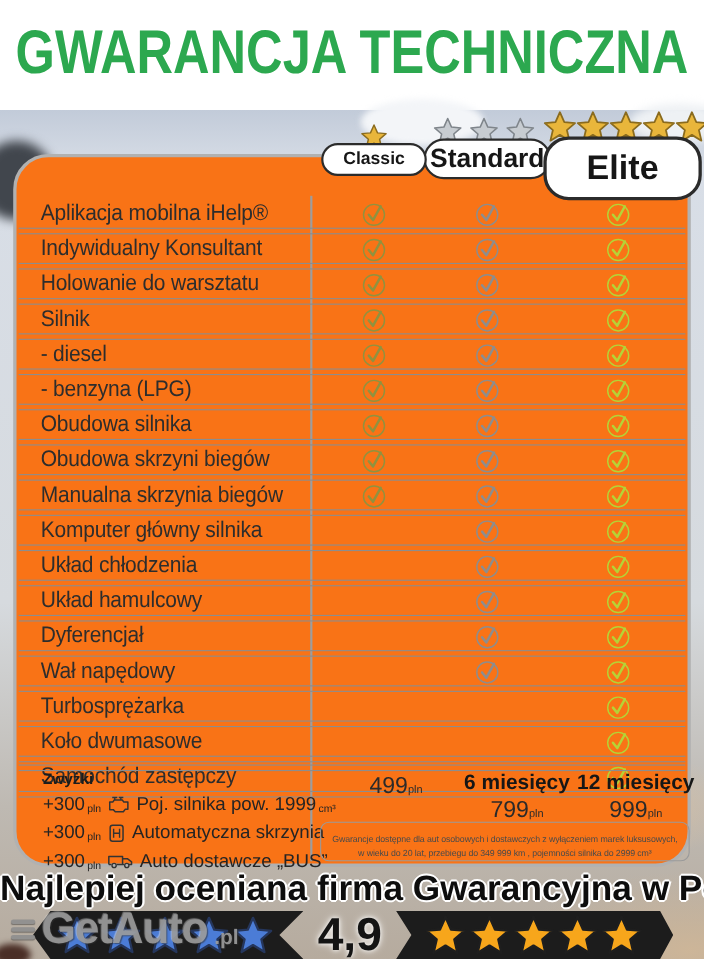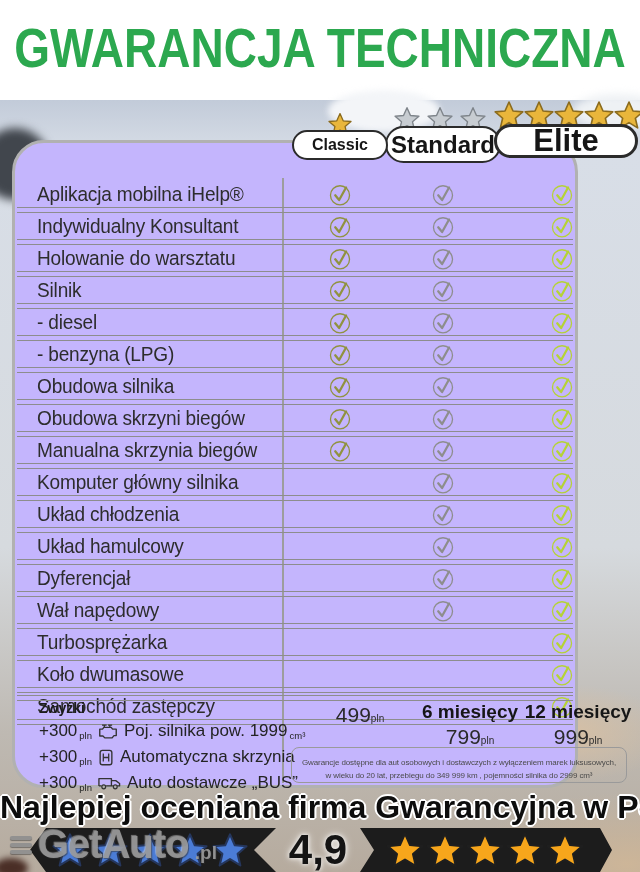--- a/index.html
+++ b/index.html
@@ -20,31 +20,31 @@
     border-radius:50%;filter:blur(4px);}
   .blob-bl{position:absolute;left:-6px;top:858px;width:34px;height:20px;background:#4a2e26;
     border-radius:50%;filter:blur(3px);}
 
   
   .title{position:absolute;top:20px;left:0;width:640px;text-align:center;
     font-weight:bold;font-size:46px;white-space:nowrap;}
   .title span{display:inline-block;transform:scale(1.0,1.22);letter-spacing:0px;}
 
   
-  .card{position:absolute;left:12px;top:140px;width:566px;height:648px;background:#c4b5fd;
+  .card{position:absolute;left:12px;top:140px;width:616px;height:648px;background:#f97316;
     border:3px solid #b1b1b1;border-radius:32px;box-sizing:border-box;}
   .vdivider{position:absolute;left:267px;top:35px;width:2px;height:605px;background:#9d9d9d;}
 
   
   .pill{position:absolute;background:#fff;border:2px solid #2b2b2b;display:flex;
     align-items:center;justify-content:center;font-weight:bold;color:#161616;z-index:6;
     box-sizing:border-box;}
   .pill-classic{left:292px;top:130px;width:96px;height:30px;border-radius:16px;font-size:16px;}
   .pill-standard{left:385px;top:126px;width:116px;height:37px;border-radius:19px;font-size:24px;border-width:2.5px;}
-  .pill-elite{left:494px;top:124px;width:144px;height:34px;border-radius:23px;font-size:31px;border-width:3px;}
+  .pill-elite{left:494px;top:124px;width:144px;height:58px;border-radius:23px;font-size:31px;border-width:3px;}
   .starrow{position:absolute;display:flex;align-items:flex-end;z-index:5;}
   .stars-classic{left:328px;top:112px;}
   .stars-standard{left:394px;top:106px;gap:7px;}
   .stars-elite{left:494px;top:100px;gap:0px;}
 
   
   .rows{position:absolute;left:0;top:38px;right:0;}
   .frow{position:relative;height:26px;}
   .flabel{position:absolute;left:22px;top:50%;transform:translateY(-50%) scaleX(.93);
     transform-origin:0 50%;font-size:20.5px;color:#2d2d2d;white-space:nowrap;letter-spacing:-.2px;}

